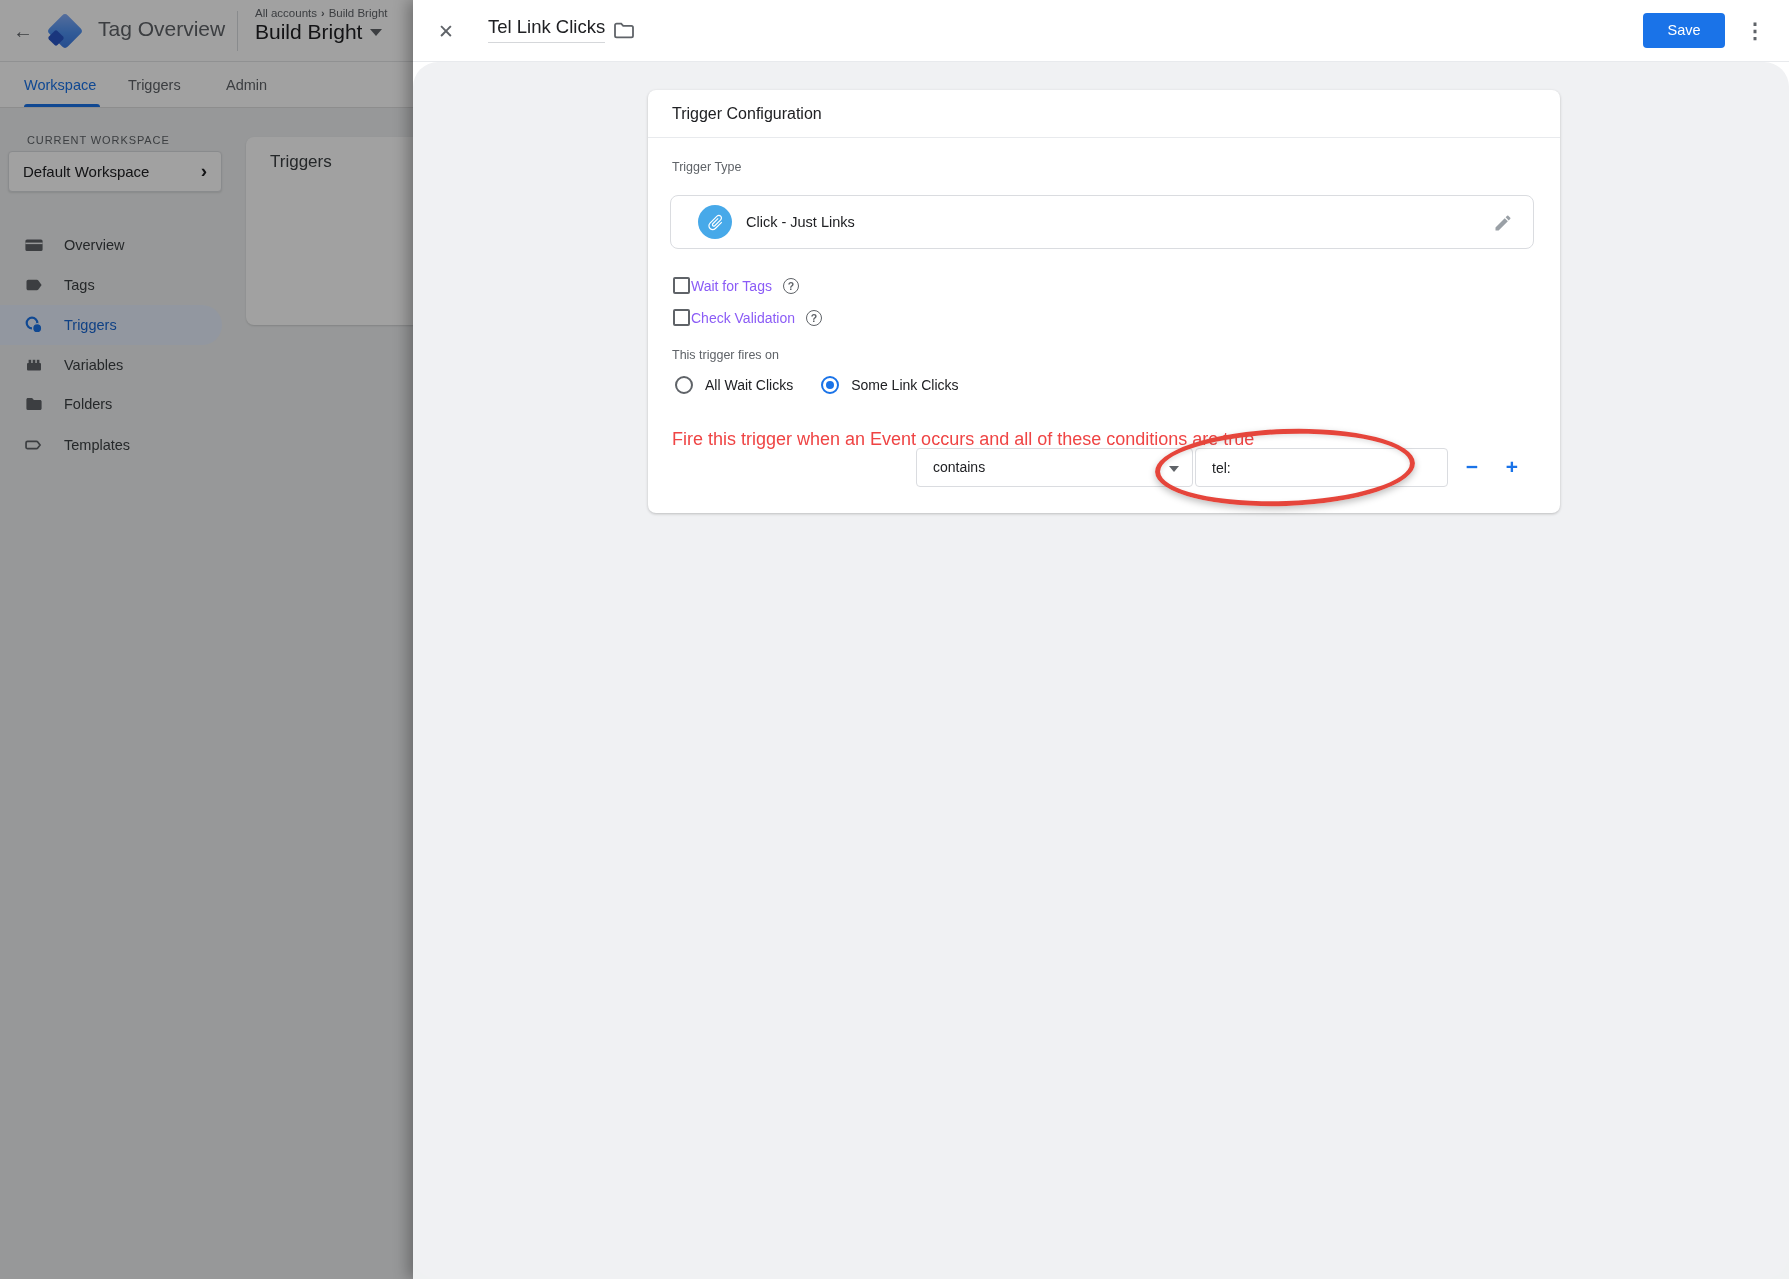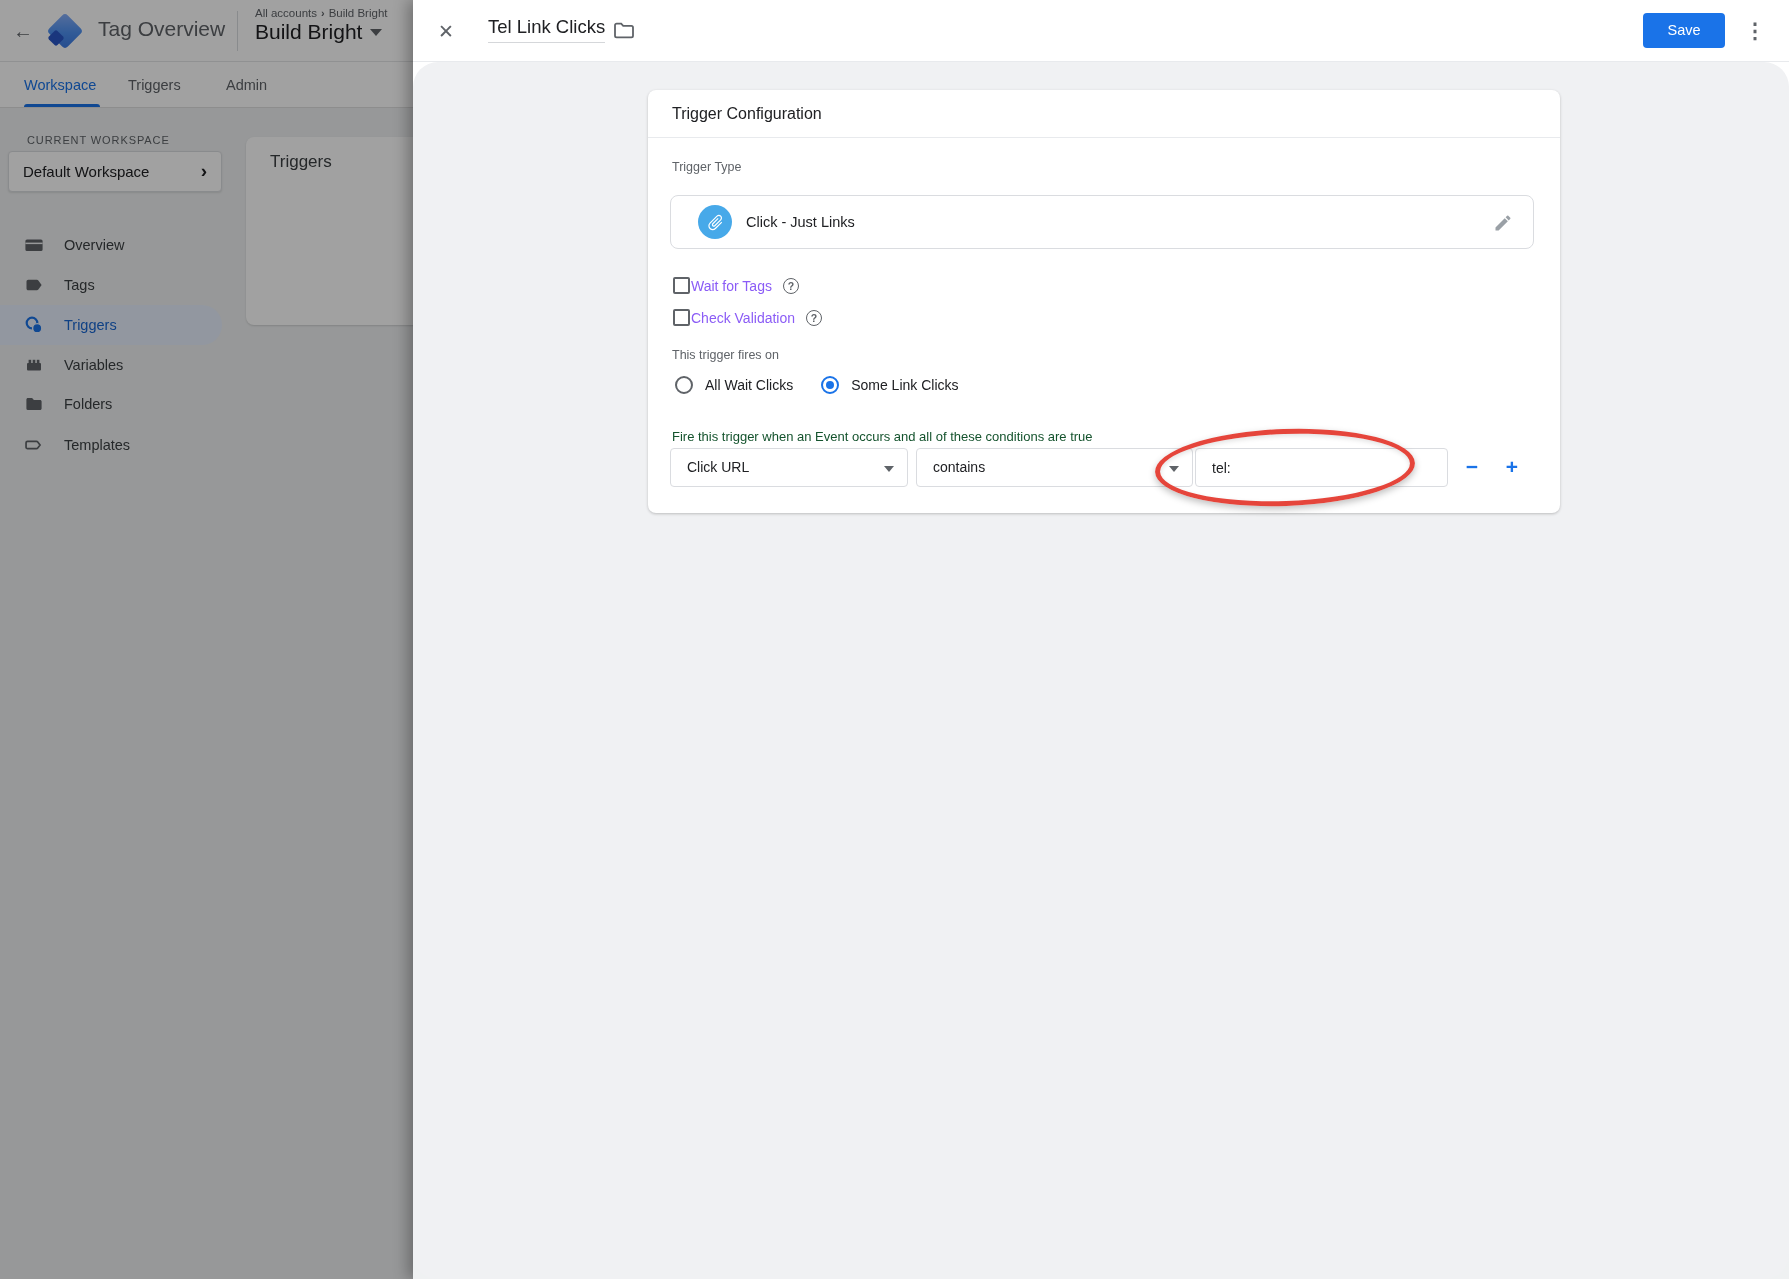--- a/index.html
+++ b/index.html
@@ -93,21 +93,21 @@
   .opt-label { margin-left:1px; font-size:14px; color:#8b5cf6; }
   .help-icon { margin-left:11px; width:16px; height:16px; border:1.5px solid #5f6368; border-radius:50%;
     color:#5f6368; font-size:10.5px; font-weight:700; text-align:center; line-height:14px; flex:none; }
   .fires-label { left:24px; top:258px; font-size:12.5px; color:#5f6368; }
   .radio-row { left:27px; top:286px; display:flex; align-items:center; }
   .radio { width:18px; height:18px; border:2px solid #5f6368; border-radius:50%; flex:none; position:relative; background:#fff; }
   .radio.on { border-color:#1a73e8; }
   .radio.on::after { content:""; position:absolute; left:3px; top:3px; width:8px; height:8px;
     border-radius:50%; background:#1a73e8; }
   .radio-label { margin-left:12px; margin-right:28px; font-size:14px; color:#202124; }
-  .cond-label { left:24px; top:339px; font-size:13px; color:#14532d; }
+  .cond-label { left:24px; top:339px; font-size:18px; color:#ef4444; }
   .cond-row-y { top:358px; height:39px; }
   .select-box { border:1px solid #dadce0; border-radius:4px; background:#fff; height:39px;
     line-height:37px; font-size:14px; color:#202124; padding-left:16px; cursor:pointer; position:absolute; }
   .sel-var { left:22px; width:238px; }
   .sel-op  { left:268px; width:277px; }
   .sel-caret { position:absolute; right:13px; top:17px; width:0; height:0;
     border-left:5.5px solid transparent; border-right:5.5px solid transparent; border-top:6px solid #5f6368; }
   .cond-input { position:absolute; left:547px; width:253px; height:39px; border:1px solid #dadce0;
     border-radius:4px; background:#fff; font-size:14px; color:#202124; padding-left:16px;
     font-family:"Liberation Sans", sans-serif; }
@@ -267,24 +267,20 @@
 
         <div class="abs radio-row">
           <span class="radio"></span>
           <span class="radio-label">All Wait Clicks</span>
           <span class="radio on"></span>
           <span class="radio-label">Some Link Clicks</span>
         </div>
 
         <div class="abs cond-label">Fire this trigger when an Event occurs and all of these conditions are true</div>
 
-        <div class="abs select-box sel-var cond-row-y">
-          <span>Click URL</span>
-          <span class="sel-caret"></span>
-        </div>
         <div class="abs select-box sel-op cond-row-y">
           <span>contains</span>
           <span class="sel-caret"></span>
         </div>
         <input class="cond-input cond-row-y" value="tel:" style="">
         <div class="abs row-btn minus-btn cond-row-y">−</div>
         <div class="abs row-btn plus-btn cond-row-y">+</div>
       </div>
 
       <div class="annotation-ellipse"></div>

